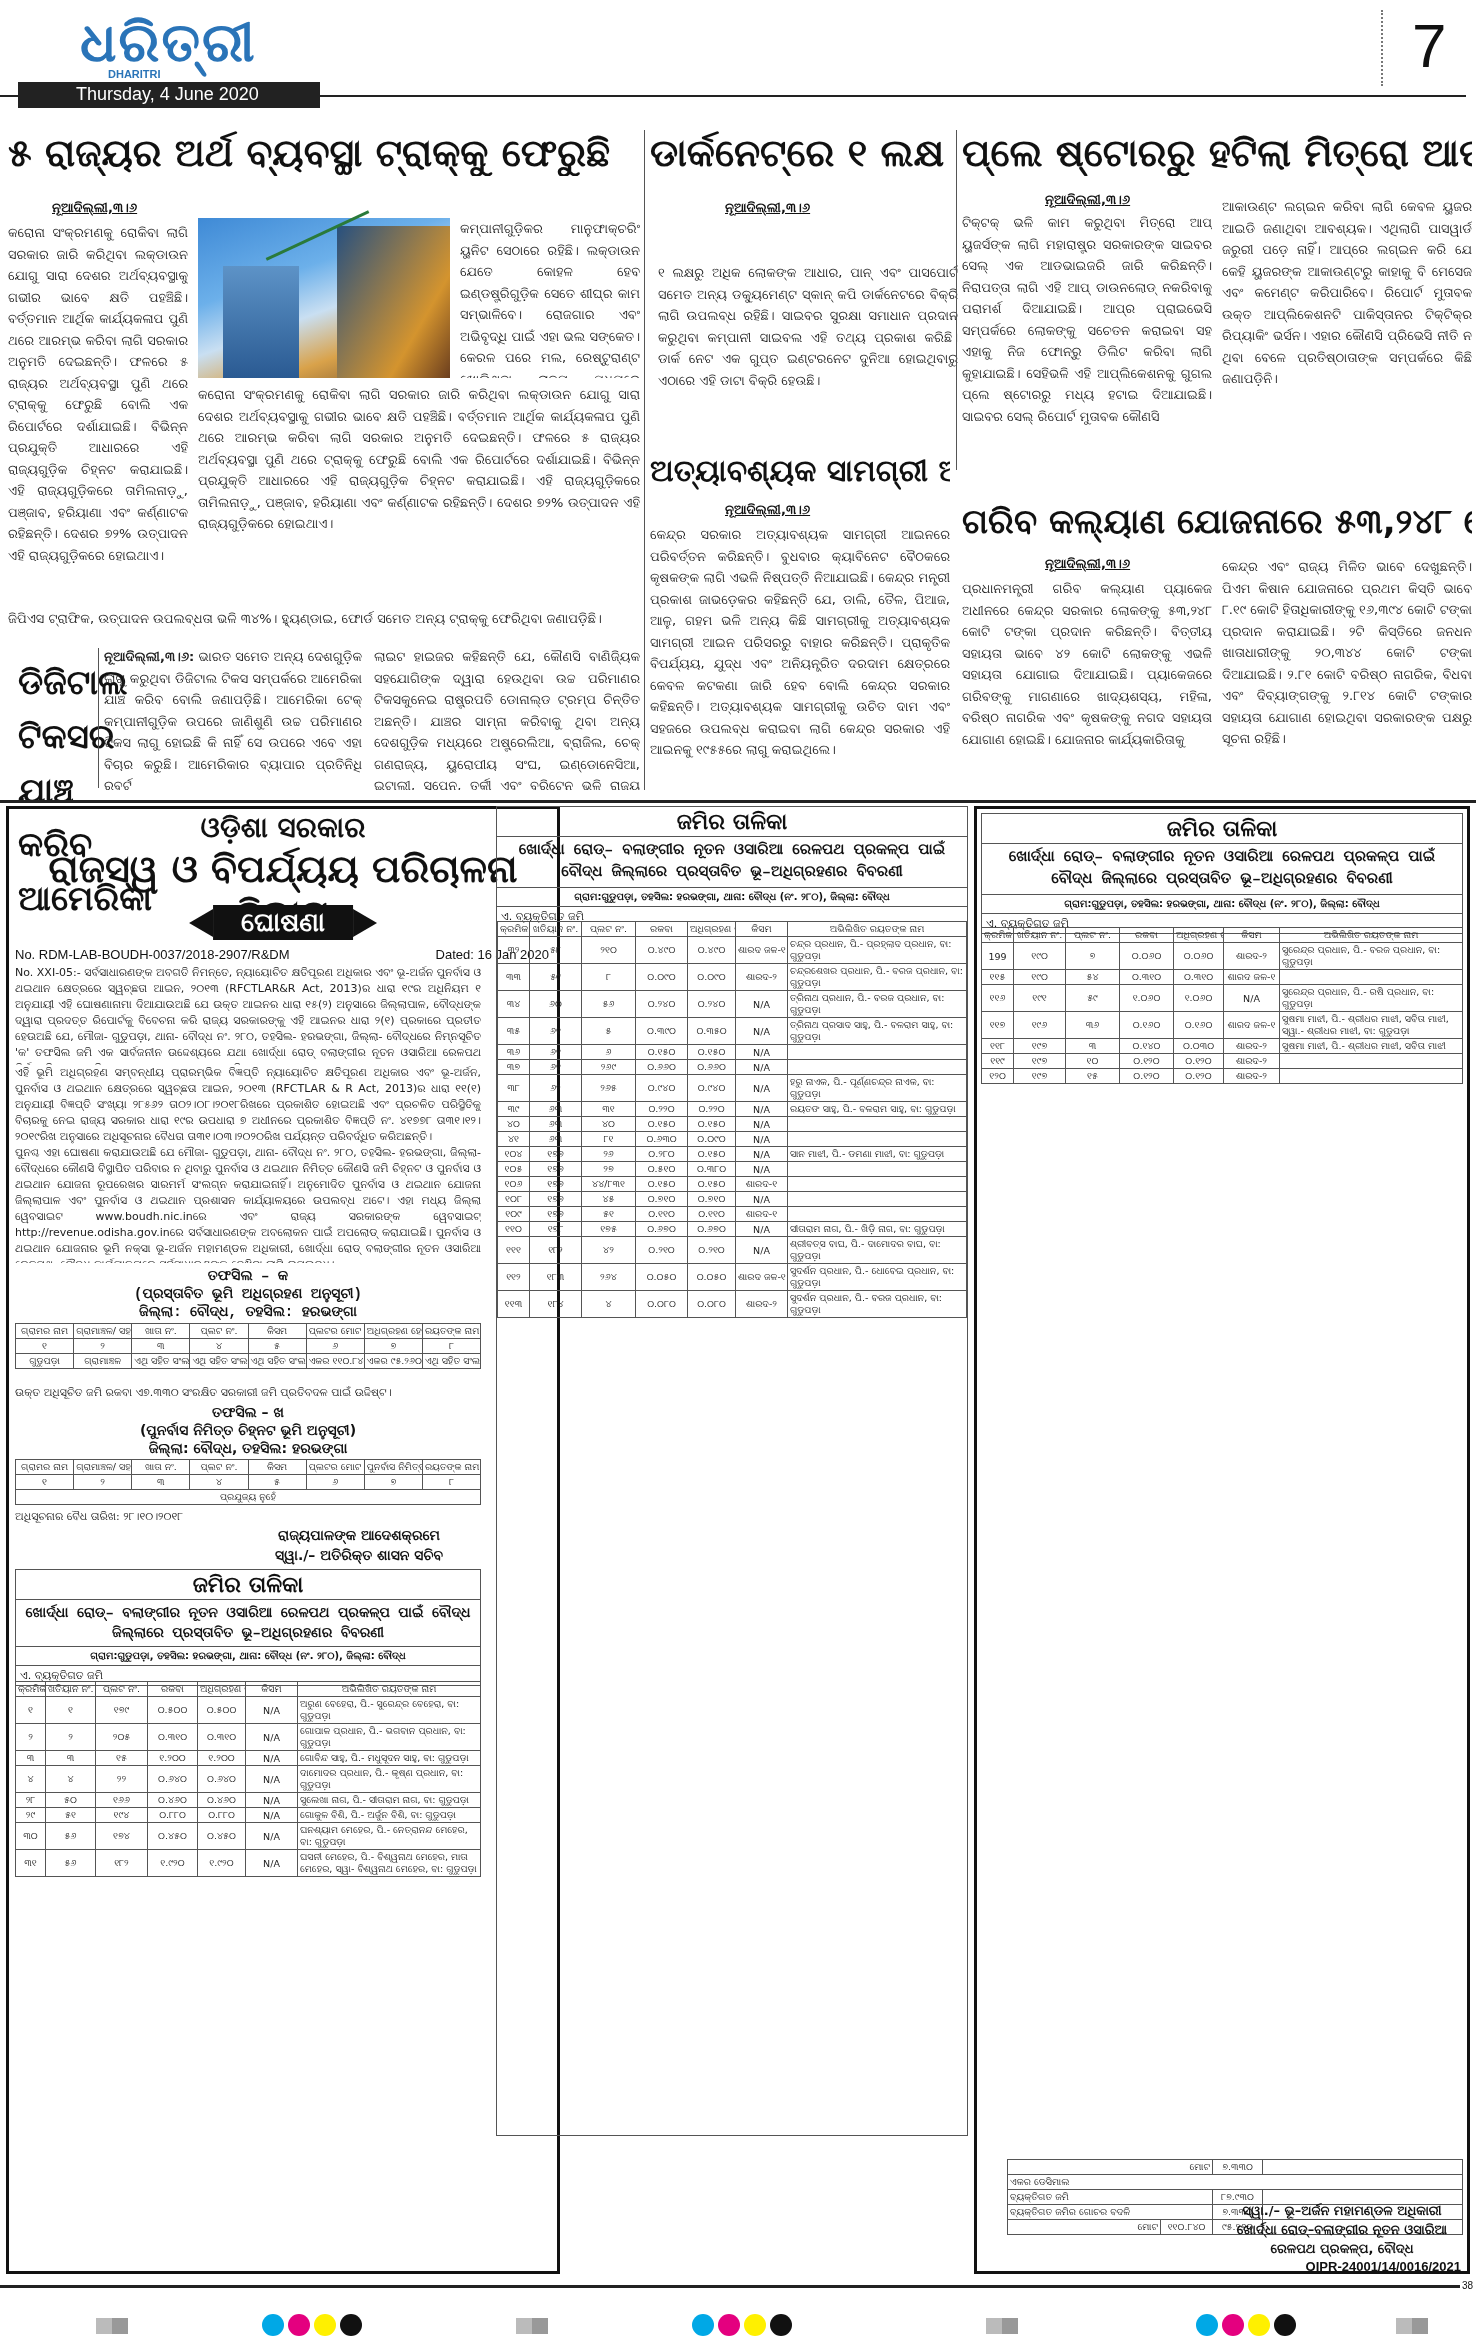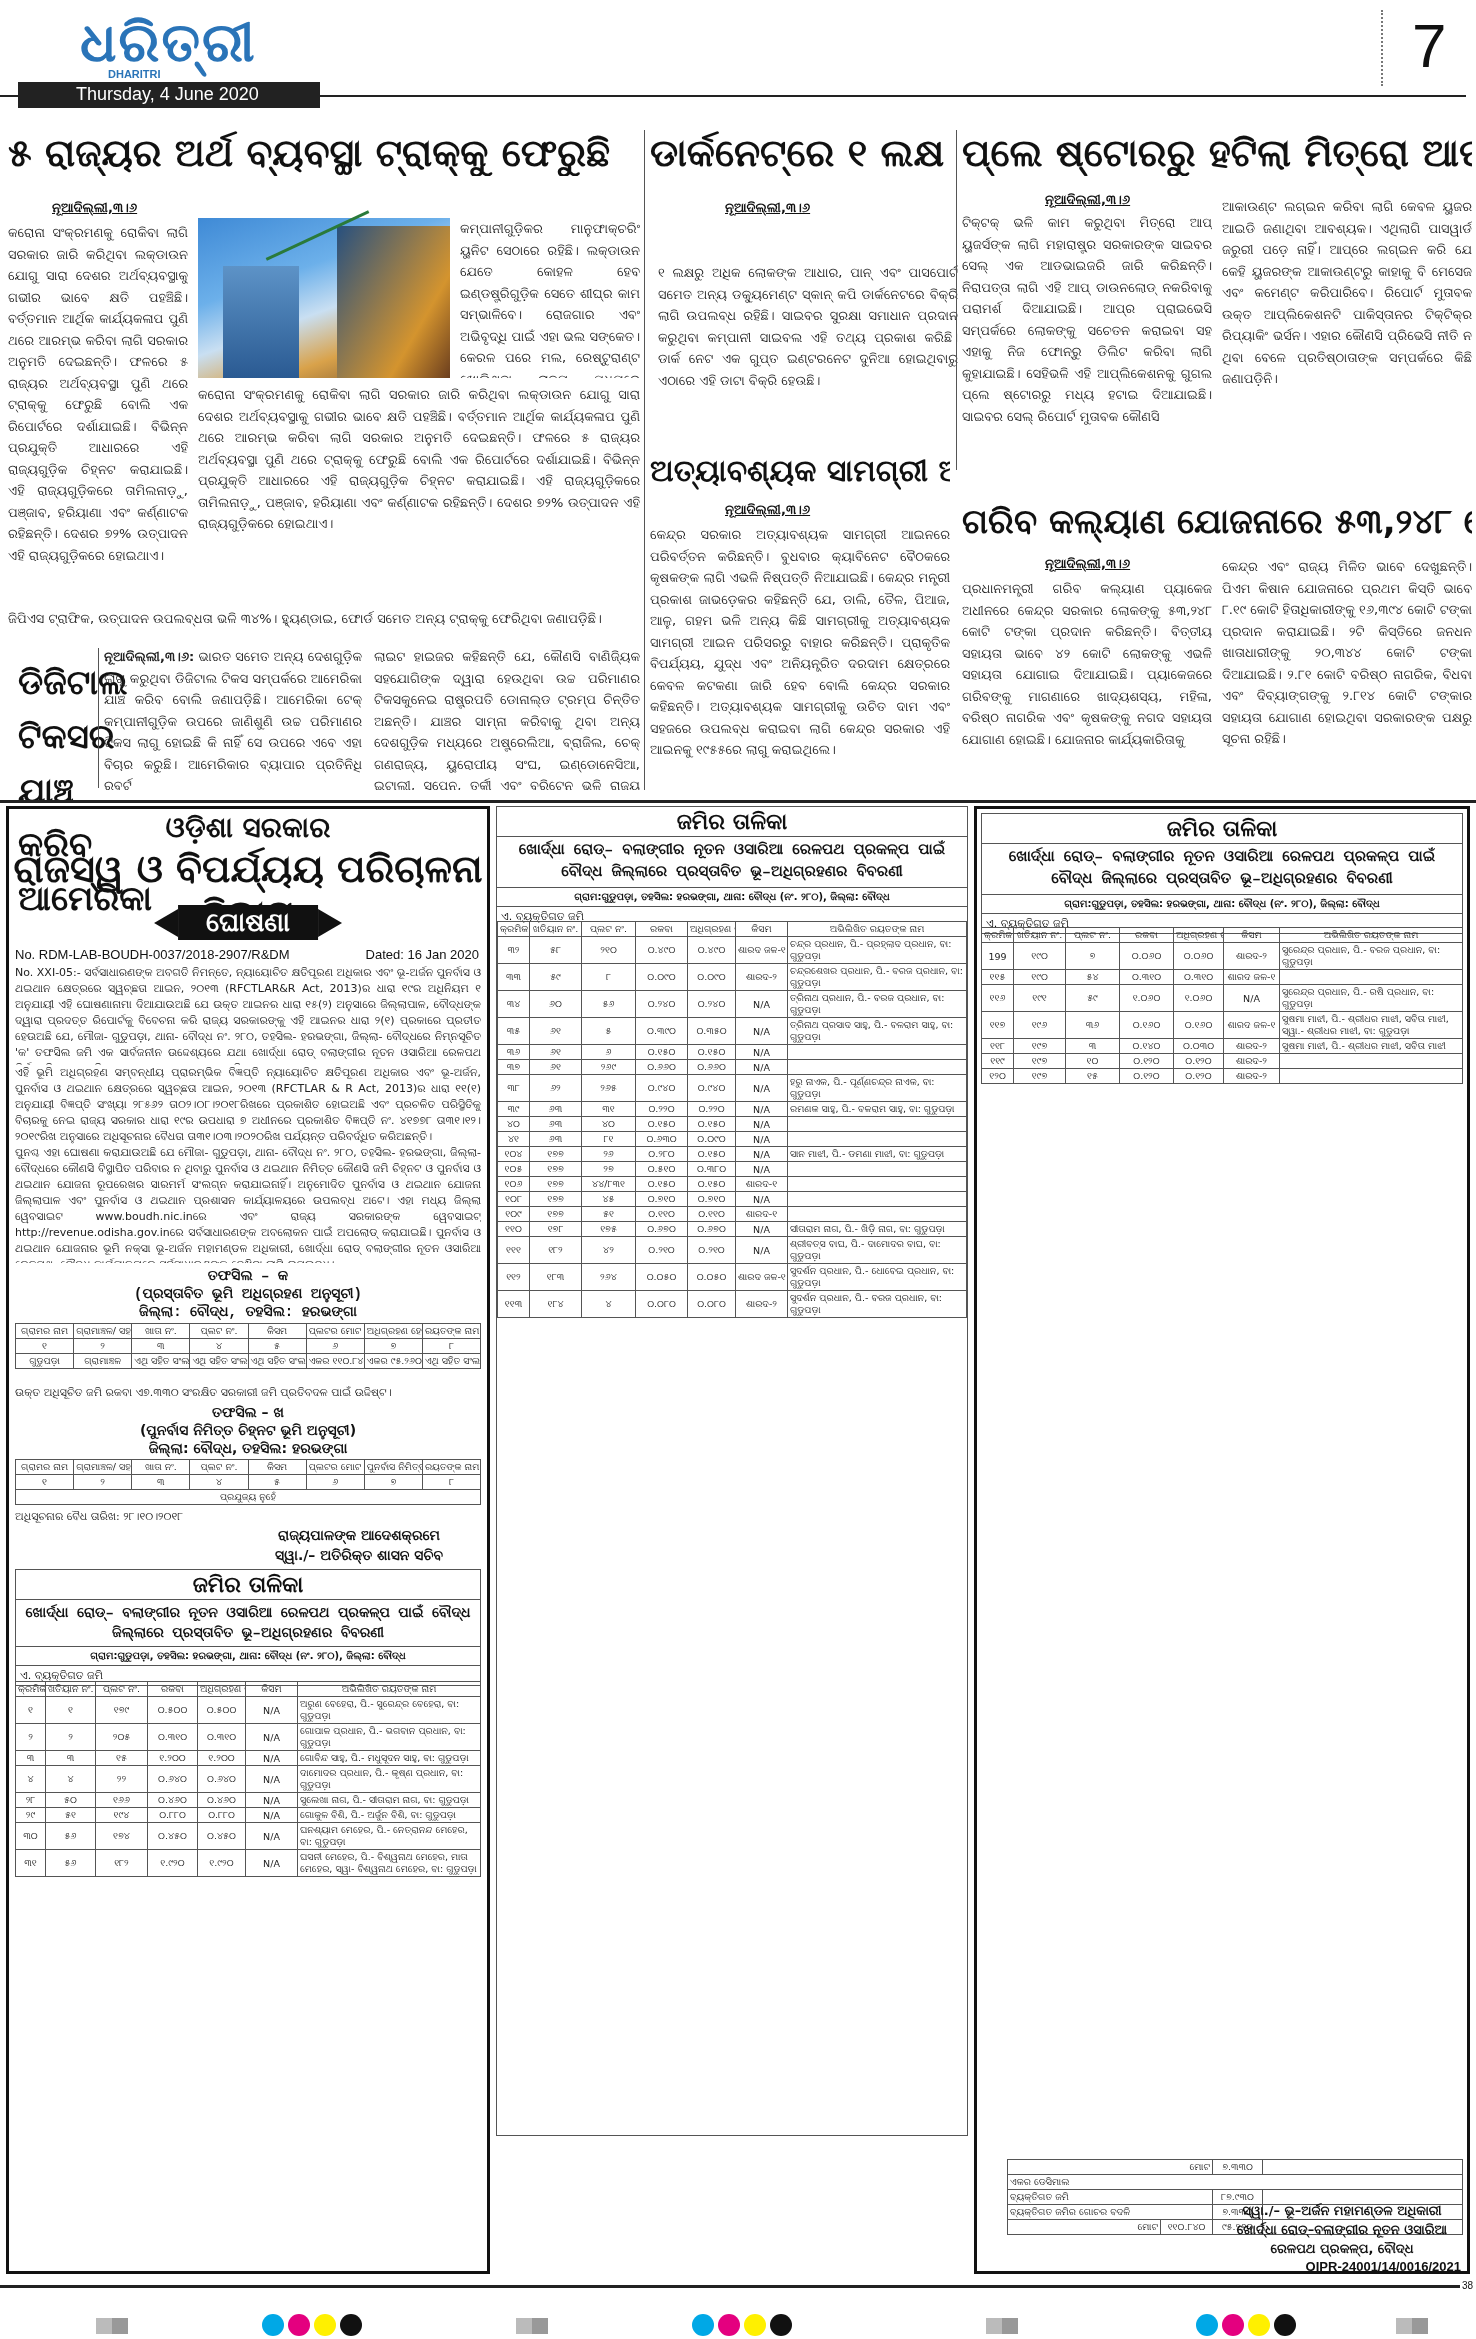--- a/index.html
+++ b/index.html
@@ -99,21 +99,21 @@
 <div class="col-text" style="left:962px;top:578px;width:250px;height:212px;">ପ୍ରଧାନମନ୍ତ୍ରୀ ଗରିବ କଲ୍ୟାଣ ପ୍ୟାକେଜ ଅଧୀନରେ କେନ୍ଦ୍ର ସରକାର ଲୋକଙ୍କୁ ୫୩,୨୪୮ କୋଟି ଟଙ୍କା ପ୍ରଦାନ କରିଛନ୍ତି। ବିତ୍ତୀୟ ସହାୟତା ଭାବେ ୪୨ କୋଟି ଲୋକଙ୍କୁ ଏଭଳି ସହାୟତା ଯୋଗାଇ ଦିଆଯାଇଛି। ପ୍ୟାକେଜରେ ଗରିବଙ୍କୁ ମାଗଣାରେ ଖାଦ୍ୟଶସ୍ୟ, ମହିଳା, ବରିଷ୍ଠ ନାଗରିକ ଏବଂ କୃଷକଙ୍କୁ ନଗଦ ସହାୟତା ଯୋଗାଣ ହୋଇଛି। ଯୋଜନାର କାର୍ଯ୍ୟକାରିତାକୁ</div>
 <div class="col-text" style="left:1222px;top:556px;width:250px;height:234px;">କେନ୍ଦ୍ର ଏବଂ ରାଜ୍ୟ ମିଳିତ ଭାବେ ଦେଖୁଛନ୍ତି। ପିଏମ କିଷାନ ଯୋଜନାରେ ପ୍ରଥମ କିସ୍ତି ଭାବେ ୮.୧୯ କୋଟି ହିତାଧିକାରୀଙ୍କୁ ୧୬,୩୯୪ କୋଟି ଟଙ୍କା ପ୍ରଦାନ କରାଯାଇଛି। ୨ଟି କିସ୍ତିରେ ଜନଧନ ଖାତାଧାରୀଙ୍କୁ ୨୦,୩୪୪ କୋଟି ଟଙ୍କା ଦିଆଯାଇଛି। ୨.୮୧ କୋଟି ବରିଷ୍ଠ ନାଗରିକ, ବିଧବା ଏବଂ ଦିବ୍ୟାଙ୍ଗଙ୍କୁ ୨.୮୧୪ କୋଟି ଟଙ୍କାର ସହାୟତା ଯୋଗାଣ ହୋଇଥିବା ସରକାରଙ୍କ ପକ୍ଷରୁ ସୂଚନା ରହିଛି।</div>
 
 <div class="sidebar-title">ଡିଜିଟାଲ ଟିକସର ଯାଞ୍ଚ କରିବ ଆମେରିକା</div>
 <div class="vert-rule" style="left:98px;top:648px;height:140px;"></div>
 <div class="col-text" style="left:104px;top:646px;width:258px;height:144px;"><b>ନୂଆଦିଲ୍ଲୀ,୩।୬:</b> <span>ଭାରତ ସମେତ ଅନ୍ୟ ଦେଶଗୁଡ଼ିକ ଲାଗୁ କରୁଥିବା ଡିଜିଟାଲ ଟିକସ ସମ୍ପର୍କରେ ଆମେରିକା ଯାଞ୍ଚ କରିବ ବୋଲି ଜଣାପଡ଼ିଛି। ଆମେରିକା ଟେକ୍ କମ୍ପାନୀଗୁଡ଼ିକ ଉପରେ ଜାଣିଶୁଣି ଉଚ୍ଚ ପରିମାଣର ଟିକସ ଲାଗୁ ହୋଇଛି କି ନାହିଁ ସେ ଉପରେ ଏବେ ଏହା ବିଚାର କରୁଛି। ଆମେରିକାର ବ୍ୟାପାର ପ୍ରତିନିଧି ରବର୍ଟ</span></div>
 <div class="col-text" style="left:374px;top:646px;width:266px;height:144px;">ଲାଇଟ ହାଇଜର କହିଛନ୍ତି ଯେ, କୌଣସି ବାଣିଜ୍ୟିକ ସହଯୋଗିଙ୍କ ଦ୍ୱାରା ହେଉଥିବା ଉଚ୍ଚ ପରିମାଣର ଟିକସକୁନେଇ ରାଷ୍ଟ୍ରପତି ଡୋନାଲ୍ଡ ଟ୍ରମ୍ପ ଚିନ୍ତିତ ଅଛନ୍ତି। ଯାଞ୍ଚର ସାମ୍ନା କରିବାକୁ ଥିବା ଅନ୍ୟ ଦେଶଗୁଡ଼ିକ ମଧ୍ୟରେ ଅଷ୍ଟ୍ରେଲିଆ, ବ୍ରାଜିଲ, ଚେକ୍ ଗଣରାଜ୍ୟ, ୟୁରୋପୀୟ ସଂଘ, ଇଣ୍ଡୋନେସିଆ, ଇଟାଲୀ, ସ୍ପେନ, ତୁର୍କୀ ଏବଂ ବ୍ରିଟେନ ଭଳି ରାଜ୍ୟ ରହିଛି।</div>
 
 <div class="hr" style="left:0;top:800px;width:1476px;height:3px;"></div>
 
-<div class="notice-box" style="left:6px;top:806px;width:484px;height:1468px;">
+<div class="notice-box" style="left:6px;top:806px;width:554px;height:1468px;">
   <div class="notice-sup" style="top:2px;">ଓଡ଼ିଶା ସରକାର</div>
   <div class="notice-title" style="top:38px;font-size:38px;">ରାଜସ୍ୱ ଓ ବିପର୍ଯ୍ୟୟ ପରିଚାଳନା ବିଭାଗ</div>
   <div class="ghoshana" style="top:96px;">ଘୋଷଣା</div>
   <div class="ref-line" style="left:6px;top:138px;">No. RDM-LAB-BOUDH-0037/2018-2907/R&amp;DM</div>
   <div class="ref-line" style="right:8px;top:138px;">Dated: 16 Jan 2020</div>
   <div class="para" style="left:6px;top:156px;width:466px;height:100px;">No. XXI-05:- ସର୍ବସାଧାରଣଙ୍କ ଅବଗତି ନିମନ୍ତେ, ନ୍ୟାୟୋଚିତ କ୍ଷତିପୂରଣ ଅଧିକାର ଏବଂ ଭୂ-ଅର୍ଜନ ପୁନର୍ବାସ ଓ ଥଇଥାନ କ୍ଷେତ୍ରରେ ସ୍ୱଚ୍ଛତା ଆଇନ, ୨୦୧୩ (RFCTLAR&amp;R Act, 2013)ର ଧାରା ୧୯ର ଅଧିନିୟମ ୧ ଅନୁଯାୟୀ ଏହି ଘୋଷଣାନାମା ଦିଆଯାଉଅଛି ଯେ ଉକ୍ତ ଆଇନର ଧାରା ୧୫(୨) ଅନୁସାରେ ଜିଲ୍ଲାପାଳ, ବୌଦ୍ଧଙ୍କ ଦ୍ୱାରା ପ୍ରଦତ୍ତ ରିପୋର୍ଟକୁ ବିବେଚନା କରି ରାଜ୍ୟ ସରକାରଙ୍କୁ ଏହି ଆଇନର ଧାରା ୨(୧) ପ୍ରକାରେ ପ୍ରତୀତ ହେଉଅଛି ଯେ, ମୌଜା- ଗୁଡୁପଡ଼ା, ଥାନା- ବୌଦ୍ଧ ନଂ. ୨୮୦, ତହସିଲ- ହରଭଙ୍ଗା, ଜିଲ୍ଲା- ବୌଦ୍ଧରେ ନିମ୍ନସୂଚିତ 'କ' ତଫସିଲ ଜମି ଏକ ସାର୍ବଜନୀନ ଉଦ୍ଦେଶ୍ୟରେ ଯଥା ଖୋର୍ଦ୍ଧା ରୋଡ୍ ବଲାଙ୍ଗୀର ନୂତନ ଓସାରିଆ ରେଳପଥ ନିର୍ମାଣ ନିମନ୍ତେ ଭୂମି ଅଧିଗ୍ରହଣ ଆବଶ୍ୟକ ହେଉଅଛି।</div>
   <div class="para" style="left:6px;top:256px;width:466px;height:80px;">ଏହି ଭୂମି ଅଧିଗ୍ରହଣ ସମ୍ବନ୍ଧୀୟ ପ୍ରାରମ୍ଭିକ ବିଜ୍ଞପ୍ତି ନ୍ୟାୟୋଚିତ କ୍ଷତିପୂରଣ ଅଧିକାର ଏବଂ ଭୂ-ଅର୍ଜନ, ପୁନର୍ବାସ ଓ ଥଇଥାନ କ୍ଷେତ୍ରରେ ସ୍ୱଚ୍ଛତା ଆଇନ, ୨୦୧୩ (RFCTLAR &amp; R Act, 2013)ର ଧାରା ୧୧(୧) ଅନୁଯାୟୀ ବିଜ୍ଞପ୍ତି ସଂଖ୍ୟା ୨୮୫୬୨ ତା୦୨।୦୮।୨୦୧୮ରିଖରେ ପ୍ରକାଶିତ ହୋଇଅଛି ଏବଂ ପ୍ରଚଳିତ ପରିସ୍ଥିତିକୁ ବିଚାରକୁ ନେଇ ରାଜ୍ୟ ସରକାର ଧାରା ୧୯ର ଉପଧାରା ୭ ଅଧୀନରେ ପ୍ରକାଶିତ ବିଜ୍ଞପ୍ତି ନଂ. ୪୧୭୭୮ ତା୩୧।୧୨।୨୦୧୯ରିଖ ଅନୁସାରେ ଅଧିସୂଚନାର ବୈଧତା ତା୩୧।୦୩।୨୦୨୦ରିଖ ପର୍ଯ୍ୟନ୍ତ ପରିବର୍ଦ୍ଧିତ କରିଅଛନ୍ତି।</div>
   <div class="para" style="left:6px;top:336px;width:466px;height:118px;">ପୁନଶ୍ଚ ଏହା ଘୋଷଣା କରାଯାଉଅଛି ଯେ ମୌଜା- ଗୁଡୁପଡ଼ା, ଥାନା- ବୌଦ୍ଧ ନଂ. ୨୮୦, ତହସିଲ- ହରଭଙ୍ଗା, ଜିଲ୍ଲା- ବୌଦ୍ଧରେ କୌଣସି ବିସ୍ଥାପିତ ପରିବାର ନ ଥିବାରୁ ପୁନର୍ବାସ ଓ ଥଇଥାନ ନିମିତ୍ତ କୌଣସି ଜମି ଚିହ୍ନଟ ଓ ପୁନର୍ବାସ ଓ ଥଇଥାନ ଯୋଜନା ରୂପରେଖର ସାରମର୍ମ ସଂଲଗ୍ନ କରାଯାଇନାହିଁ। ଅନୁମୋଦିତ ପୁନର୍ବାସ ଓ ଥଇଥାନ ଯୋଜନା ଜିଲ୍ଲାପାଳ ଏବଂ ପୁନର୍ବାସ ଓ ଥଇଥାନ ପ୍ରଶାସନ କାର୍ଯ୍ୟାଳୟରେ ଉପଲବ୍ଧ ଅଟେ। ଏହା ମଧ୍ୟ ଜିଲ୍ଲା ୱେବସାଇଟ www.boudh.nic.inରେ ଏବଂ ରାଜ୍ୟ ସରକାରଙ୍କ ୱେବସାଇଟ୍ http://revenue.odisha.gov.inରେ ସର୍ବସାଧାରଣଙ୍କ ଅବଲୋକନ ପାଇଁ ଅପଲୋଡ୍ କରାଯାଇଛି। ପୁନର୍ବାସ ଓ ଥଇଥାନ ଯୋଜନାର ଭୂମି ନକ୍ସା ଭୂ-ଅର୍ଜନ ମହାମଣ୍ଡଳ ଅଧିକାରୀ, ଖୋର୍ଦ୍ଧା ରୋଡ୍ ବଲାଙ୍ଗୀର ନୂତନ ଓସାରିଆ ରେଳପଥ, ବୌଦ୍ଧ କାର୍ଯ୍ୟାଳୟରେ ସର୍ବସାଧାରଣଙ୍କ ଦେଖିବା ଲାଗି ଉପଲବ୍ଧ।</div>
 
   <div class="center-head" style="left:0;top:458px;width:478px;line-height:18px;font-family:Liberation Mono, monospace;">
@@ -391,21 +391,21 @@
           <td>N/A</td>
           <td class="name">ହରୁ ନାଏକ, ପି.- ପୂର୍ଣ୍ଣଚନ୍ଦ୍ର ନାଏକ, ବା: ଗୁଡୁପଡ଼ା</td>
         </tr>
         <tr>
           <td>୩୯</td>
           <td>୬୩</td>
           <td>୩୧</td>
           <td>୦.୨୨୦</td>
           <td>୦.୨୨୦</td>
           <td>N/A</td>
-          <td class="name">ରମଣକ ସାହୁ, ପି.- ବଳରାମ ସାହୁ, ବା: ଗୁଡୁପଡ଼ା</td>
+          <td class="name">ରୟତଙ ସାହୁ, ପି.- ବଳରାମ ସାହୁ, ବା: ଗୁଡୁପଡ଼ା</td>
         </tr>
         <tr>
           <td>୪୦</td>
           <td>୬୩</td>
           <td>୪୦</td>
           <td>୦.୧୫୦</td>
           <td>୦.୧୫୦</td>
           <td>N/A</td>
           <td class="name"></td>
         </tr>

